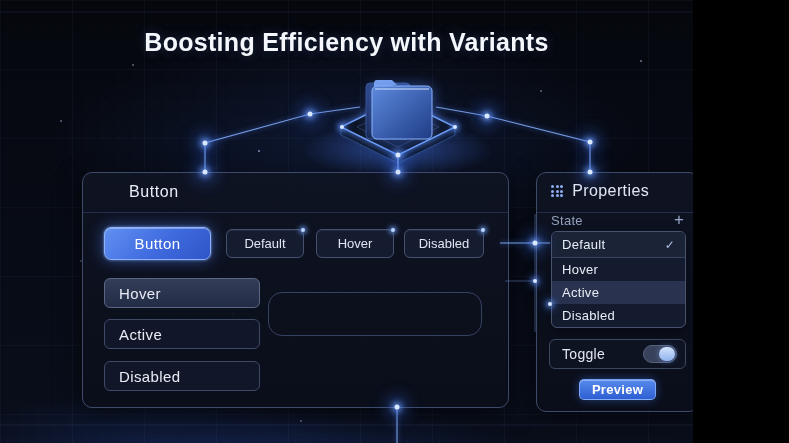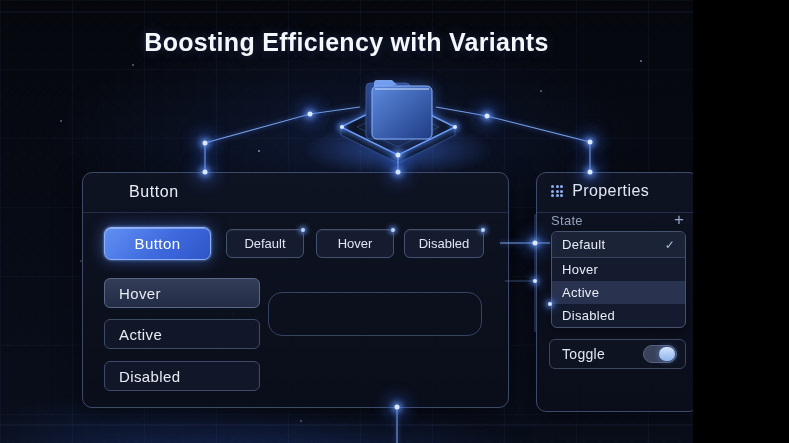--- a/index.html
+++ b/index.html
@@ -207,20 +207,21 @@
       <div class="dd-row">Disabled</div>
     </div>
 
     <div class="toggle-box">
       <span class="toggle-label">Toggle</span>
       <div class="switch">
         <div class="knob"></div>
       </div>
     </div>
 
+    <div class="btn btn-preview">Preview</div>
   </div>
 
   <div class="node" style="left:310px;top:114px"></div>
   <div class="node" style="left:205px;top:143px"></div>
   <div class="node" style="left:205px;top:172px"></div>
   <div class="node" style="left:487px;top:116px"></div>
   <div class="node" style="left:590px;top:142px"></div>
   <div class="node" style="left:590px;top:172px"></div>
   <div class="node" style="left:398px;top:172px"></div>
   <div class="node dim" style="left:342px;top:127px"></div>

